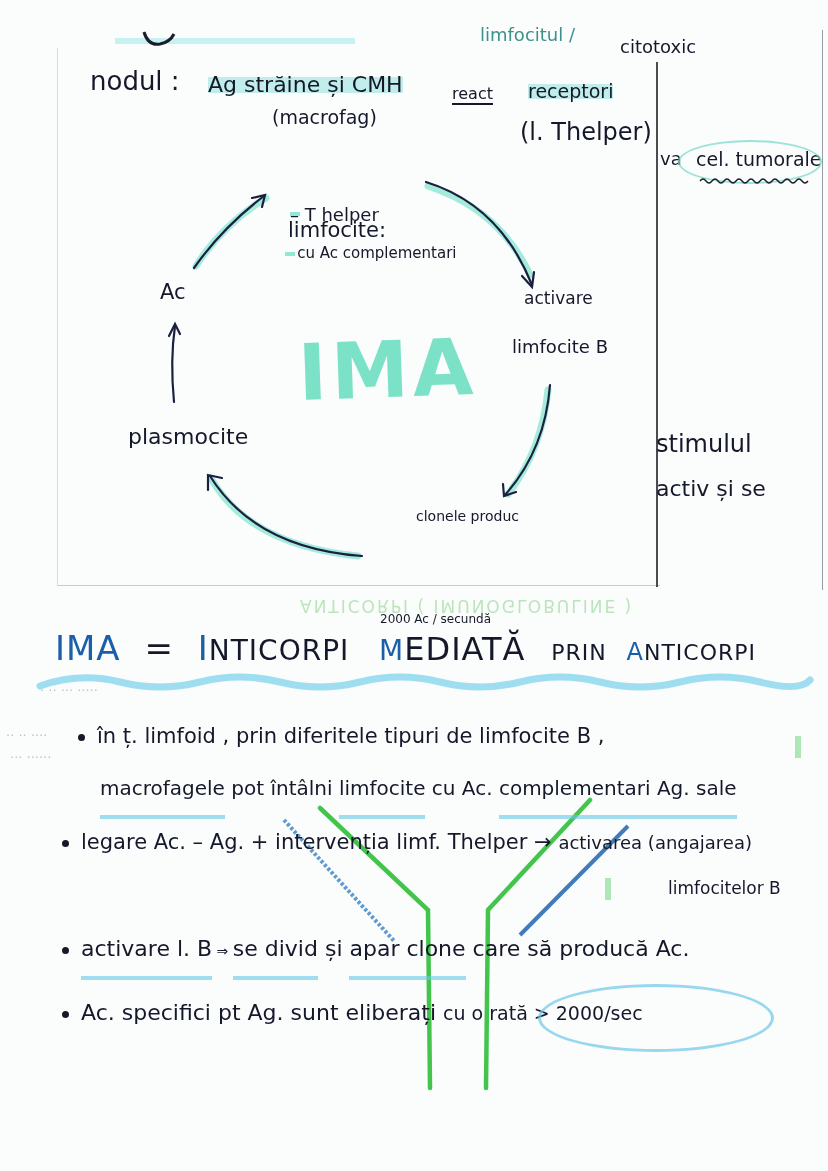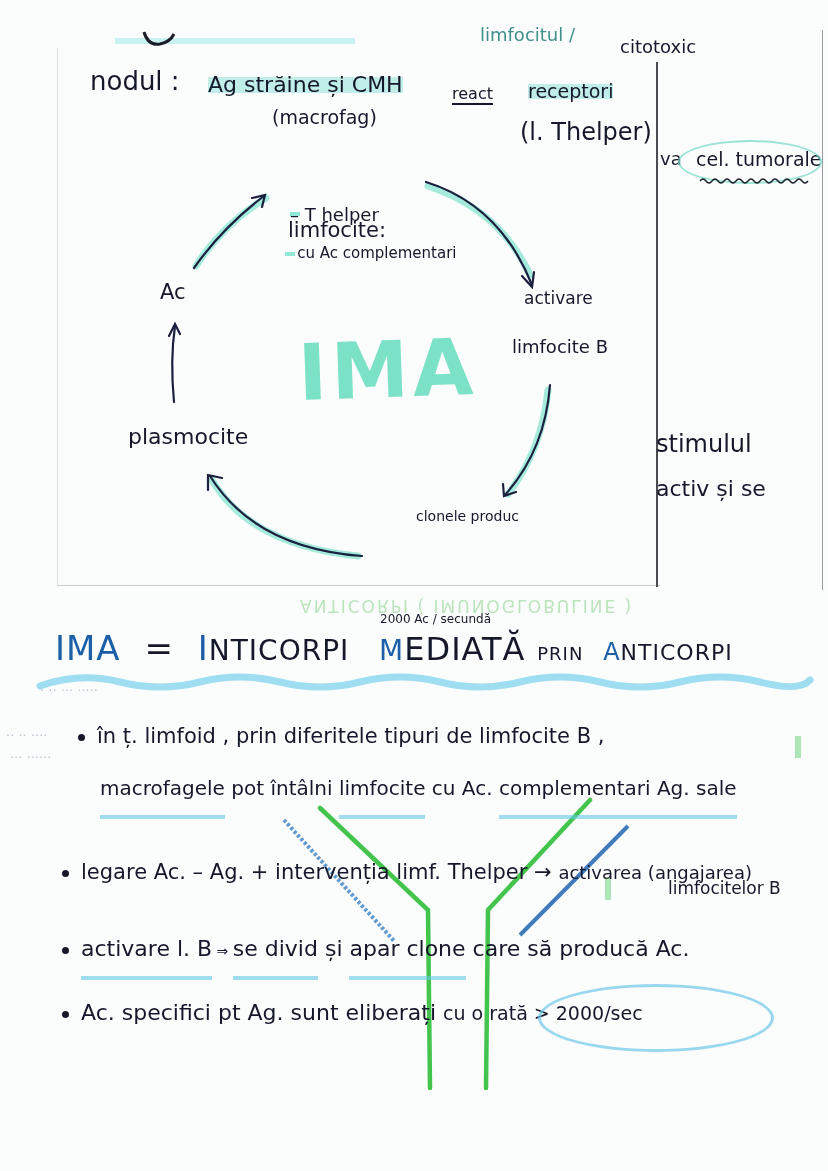--- a/index.html
+++ b/index.html
@@ -119,21 +119,21 @@
   <rect x="285" y="252" width="10" height="4" fill="#8fe8d3"></rect>
 </svg>
 
 <div class="mirror">ANTICORPI ( IMUNOGLOBULINE )</div>
 
 <div class="title">
   <span class="acc">IMA</span>
   <span style="margin:0 12px;">=</span>
   <span class="acc">I</span><span style="font-size:28px;">NTICORPI</span>
   <span class="acc" style="margin-left:18px; font-size:28px;">M</span><span style="font-size:32px;">EDIATĂ</span>
-  <span style="font-size:18px;">PRIN</span>
+  <span style="margin-left:14px; font-size:22px;">PRIN</span>
   <span class="acc" style="margin-left:8px; font-size:24px;">A</span><span style="font-size:22px;">NTICORPI</span>
 </div>
 <svg style="left:20px; top:668px;" width="800" height="30">
   <path d="M20 18 Q 60 4 100 14 T 180 14 T 260 14 T 340 14 T 420 14 T 500 14 T 580 14 T 660 14 T 740 14 T 790 12" stroke="rgba(120,210,235,0.7)" stroke-width="7" fill="none" stroke-linecap="round"></path>
 </svg>
 <div class="ghost" style="left:40px; top:683px;">· ·· ··· ·····</div>
 <div class="ghost" style="left:6px; top:728px;">·· ·· ····</div>
 <div class="ghost" style="left:10px; top:750px;">··· ······</div>
 
 <svg style="left:0; top:0;" width="828" height="1171">
@@ -147,21 +147,21 @@
   <rect x="795" y="736" width="6" height="22" fill="#7ad88a" opacity="0.6"></rect>
 </svg>
 
 <div class="bullet" style="left:78px; top:724px;">
   <span class="dot"></span><span>în ț. limfoid , prin diferitele tipuri de limfocite B ,</span>
 </div>
 <div class="bullet" style="left:100px; top:776px; font-size:20px;">
   <span class="uline">macrofagele</span><span> pot întâlni </span><span class="uline">limfocite</span><span> cu Ac. </span><span class="uline">complementari Ag. sale</span>
 </div>
 
-<div class="bullet" style="left:62px; top:860px;">
+<div class="bullet" style="left:62px; top:830px;">
   <span class="dot"></span><span>legare Ac. – Ag.  +  intervenția limf. Thelper → </span><span style="font-size:18px;">activarea (angajarea)</span>
 </div>
 <div class="bullet" style="left:668px; top:878px; font-size:17px;">limfocitelor B</div>
 
 <div class="bullet" style="left:62px; top:936px; font-size:22px;">
   <span class="dot"></span><span class="uline">activare l. B</span><span style="font-size:14px;"> ⇒ </span><span class="uline">se divid</span><span> și </span><span class="uline">apar clone</span><span> care să producă Ac.</span>
 </div>
 
 <div class="bullet" style="left:62px; top:1000px; font-size:22px;">
   <span class="dot"></span><span>Ac. specifici pt Ag.  sunt eliberați </span><span style="font-size:19px;">cu o rată &gt; 2000/sec</span>

